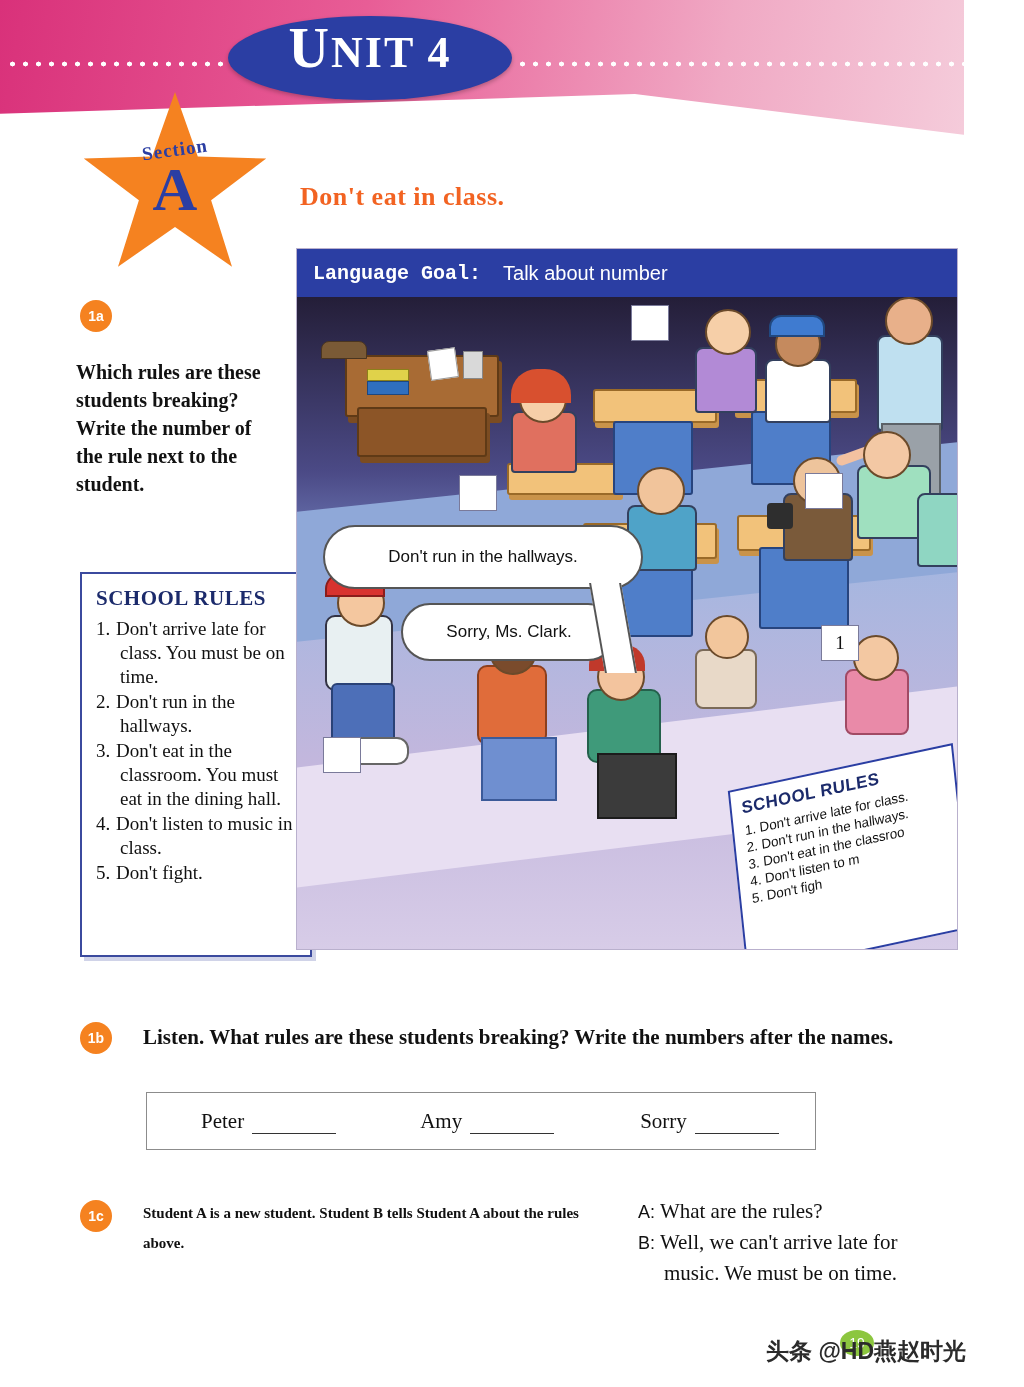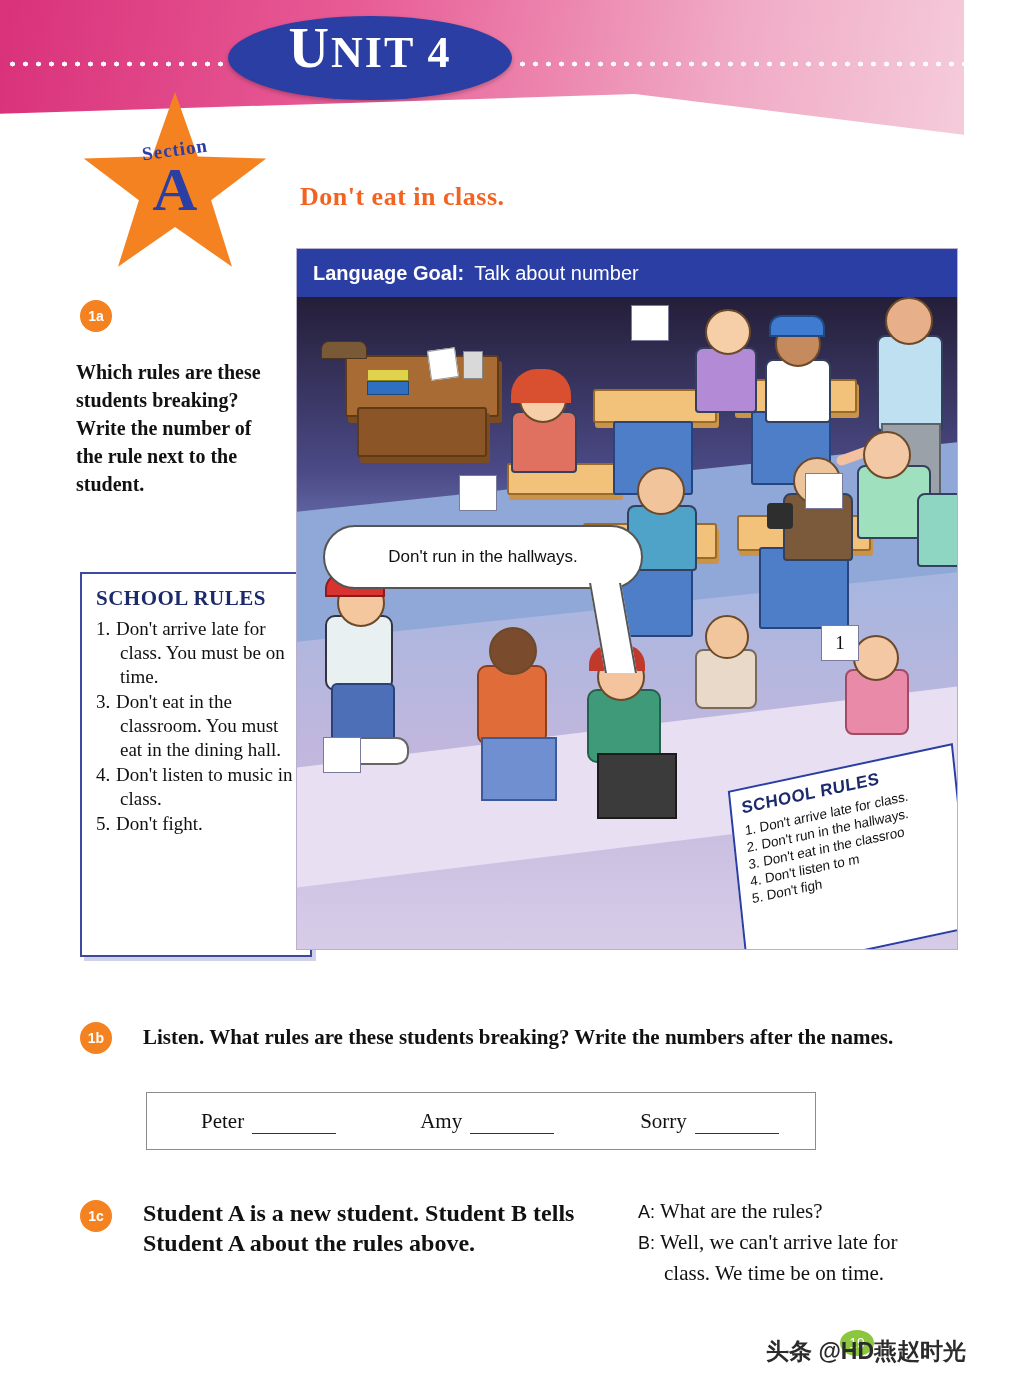--- a/index.html
+++ b/index.html
@@ -105,21 +105,21 @@
   
   .pic{
     position:absolute;left:296px;top:248px;width:660px;height:700px;
     background:#cfc4e2;overflow:hidden;border:1px solid #b9b0cd;
   }
   .goalbar{
     position:absolute;left:0;top:0;width:660px;height:48px;background:#2b3ea3;
     color:#ffffff;font-family:"Liberation Sans",sans-serif;font-size:20px;font-weight:bold;
     display:flex;align-items:center;padding-left:16px;box-sizing:border-box;
   }
-  .goalbar .gl{margin-right:10px;}
+  .goalbar .gl{margin-right:22px;font-family:Liberation Mono, monospace;}
   .goalbar .gv{font-weight:normal;}
 
   
   .scene{position:absolute;left:0;top:48px;width:660px;height:652px;overflow:hidden;}
   .wall2{position:absolute;left:0;top:0;width:660px;height:250px;
     background:linear-gradient(180deg,#241e38 0%,#4b4a86 70%,#6d78b5 100%);}
   .floor{position:absolute;left:0;top:230px;width:660px;height:430px;
     background:linear-gradient(180deg,#9fb6e0 0%,#c3b7dd 55%,#d8cde8 100%);}
   .floor-back{position:absolute;left:0;top:180px;width:660px;height:130px;
     background:#8fa8d8;transform:skewY(-6deg);}
@@ -174,21 +174,21 @@
   }
   .nameitem{display:flex;align-items:flex-end;font-size:21px;color:#111;}
   .nameitem .ln{display:inline-block;width:84px;border-bottom:1px solid #333;height:20px;margin-left:8px;}
   .n1{margin-left:54px;}
   .n2{margin-left:84px;}
   .n3{margin-left:86px;}
 
   
   .q1c{
     position:absolute;left:143px;top:1198px;width:440px;
-    font-size:24px;line-height:30px;font-weight:bold;color:#111;
+    font-size:15px;line-height:30px;font-weight:bold;color:#111;
   }
   .dialog{
     position:absolute;left:638px;top:1196px;width:340px;
     font-size:21px;line-height:30px;color:#111;
   }
   .dialog .sp{font-family:"Liberation Sans",sans-serif;font-size:18px;}
   .dialog .ind{padding-left:26px;display:block;}
 
   
   .pagenum{
@@ -222,20 +222,21 @@
 
 <div class="title">Don't eat in class.</div>
 
 <div class="marker m1a">1a</div>
 <div class="q1a">Which rules are these students breaking? Write the number of the rule next to the student.</div>
 
 <div class="rules-box">
   <div class="rules-title">SCHOOL RULES</div>
   <ul class="rules-list">
     <li><span class="num">1.</span><span>Don't arrive late for class. You must be on time.</span></li>
+    <li><span class="num">2.</span><span>Don't run in the hallways.</span></li>
     <li><span class="num">3.</span><span>Don't eat in the classroom. You must eat in the dining hall.</span></li>
     <li><span class="num">4.</span><span>Don't listen to music in class.</span></li>
     <li><span class="num">5.</span><span>Don't fight.</span></li>
   </ul>
 </div>
 
 <div class="pic">
 
   <div class="goalbar">
     <span class="gl">Language Goal:</span>
@@ -316,20 +317,21 @@
     <div style="position:absolute;left:548px;top:372px;width:60px;height:62px;background:#e98aa8;border:2px solid #a14a64;border-radius:8px;"></div>
     <div class="head" style="left:556px;top:338px;width:42px;height:42px;background:#f3c8a2;"></div>
 
     <div class="numbox" style="left:334px;top:8px;"></div>
     <div class="numbox" style="left:162px;top:178px;"></div>
     <div class="numbox" style="left:508px;top:176px;"></div>
     <div class="numbox" style="left:26px;top:440px;"></div>
     <div class="numbox" style="left:524px;top:328px;">1</div>
 
     <div class="bubble" style="left:26px;top:228px;width:320px;height:64px;">Don't run in the hallways.</div>
+    <div class="bubble" style="left:104px;top:306px;width:216px;height:58px;">Sorry, Ms. Clark.</div>
     <div style="position:absolute;left:300px;top:286px;width:28px;height:90px;background:#ffffff;border-right:2px solid #555;border-left:2px solid #555;transform:skewX(10deg);"></div>
 
     <div class="rulesign">
       <div class="st">SCHOOL RULES</div>
       <ol>
         <li>Don't arrive late for class.</li>
         <li>Don't run in the hallways.</li>
         <li>Don't eat in the classroo</li>
         <li>Don't listen to m</li>
         <li>Don't figh</li>
@@ -358,18 +360,18 @@
 <div class="marker m1c">1c</div>
 <div class="q1c">Student A is a new student. Student B tells Student A about the rules above.</div>
 <div class="dialog">
   <div>
     <span class="sp">A:</span>
     <span>What are the rules?</span>
   </div>
   <div>
     <span class="sp">B:</span>
     <span>Well, we can't arrive late for</span>
-    <span class="ind">class. We time be on time.</span>
+    <span class="ind">music. We must be on time.</span>
   </div>
 </div>
 
 <div class="pagenum">19</div>
 <div class="watermark">头条 @HD燕赵时光</div>
 
 </body></html>

